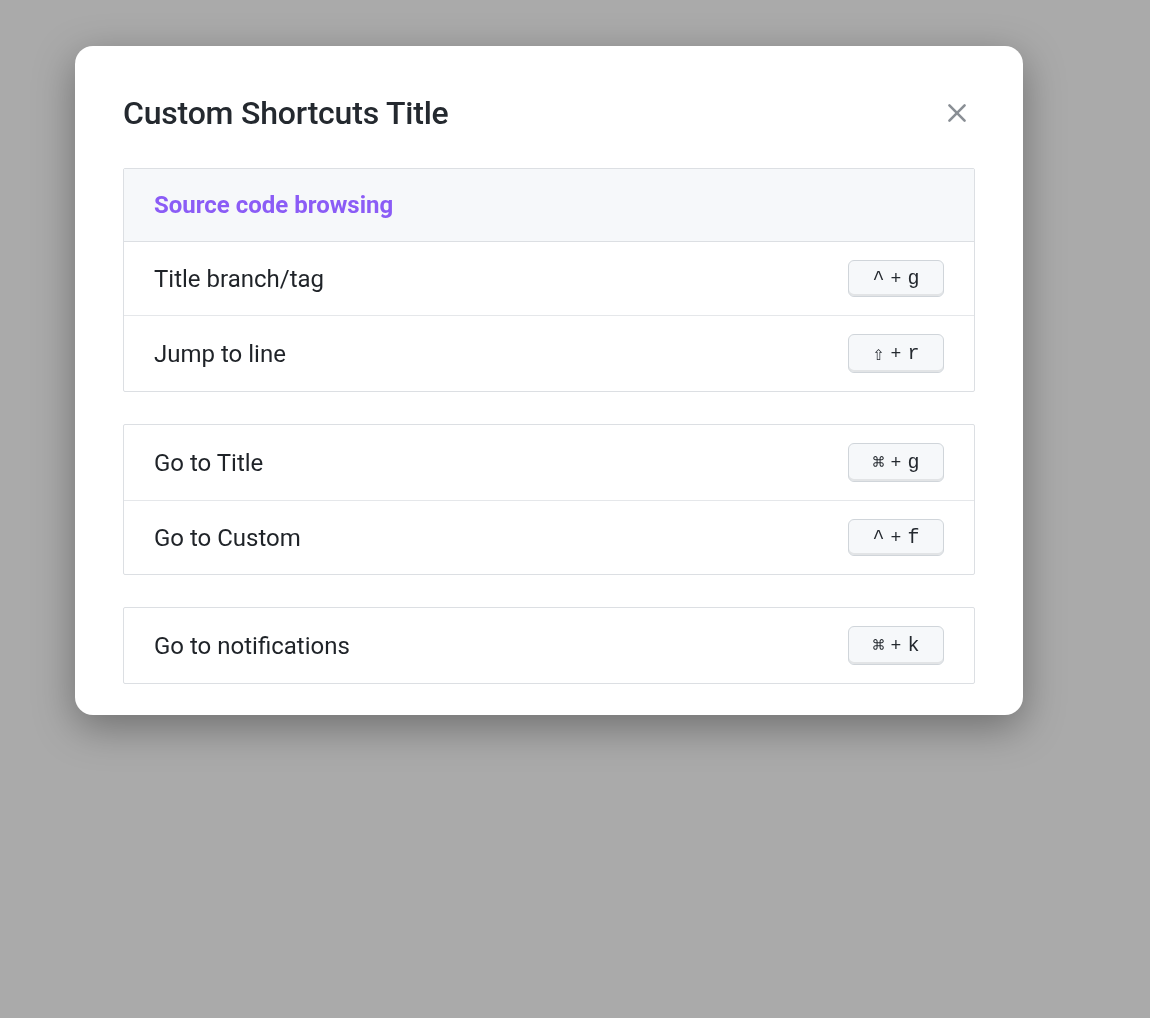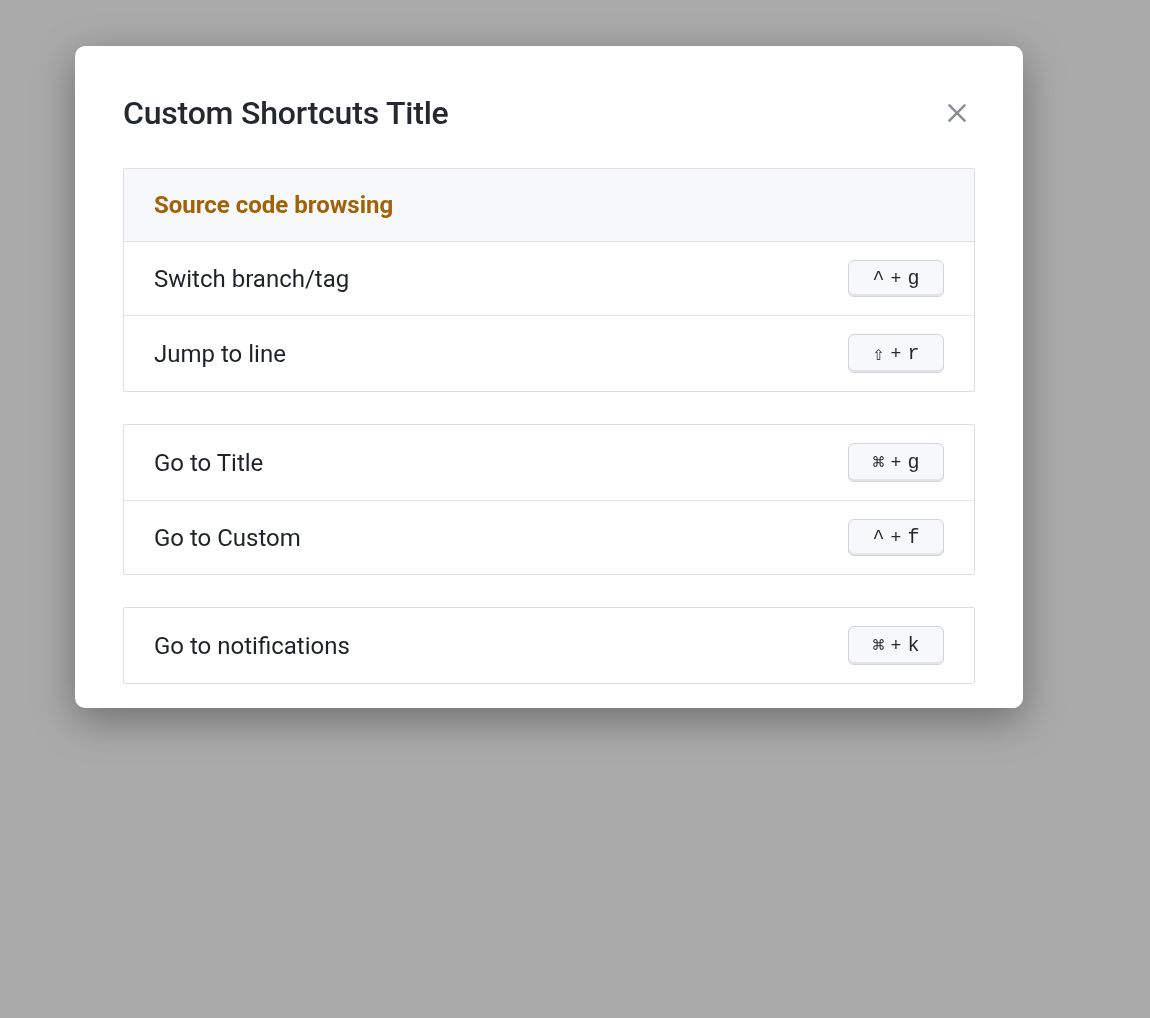--- a/index.html
+++ b/index.html
@@ -14,23 +14,23 @@
       height: 1018px;
       overflow: hidden;
       position: relative;
     }
     .modal {
       position: absolute;
       top: 46px;
       left: 75px;
       width: 948px;
       background: #ffffff;
-      border-radius: 10px;
+      border-radius: 18px;
       box-shadow: 0 12px 40px rgba(0,0,0,0.35);
-      padding: 48px 48px 24px 48px;
+      padding: 48px 48px 31px 48px;
     }
     .modal-header {
       display: flex;
       align-items: center;
       justify-content: space-between;
       margin-bottom: 36px;
     }
     .modal-title {
       font-size: 32px;
       font-weight: 500;
@@ -59,21 +59,21 @@
     }
     .group:last-child {
       margin-bottom: 0;
     }
     .group-header {
       background: #f6f8fa;
       border-bottom: 1px solid #dcdfe3;
       padding: 22px 30px;
       font-size: 24px;
       font-weight: 700;
-      color: #a16207;
+      color: #8b5cf6;
     }
     .row {
       display: flex;
       align-items: center;
       justify-content: space-between;
       padding: 18px 30px;
       border-bottom: 1px solid #e5e7ea;
     }
     .row:last-child {
       border-bottom: none;
@@ -115,21 +115,21 @@
       <svg viewBox="0 0 24 24" fill="none" stroke="currentColor" stroke-width="2.4" stroke-linecap="round">
         <line x1="5" y1="5" x2="19" y2="19"></line>
         <line x1="19" y1="5" x2="5" y2="19"></line>
       </svg>
     </button>
   </div>
 
   <div class="group">
     <div class="group-header">Source code browsing</div>
     <div class="row">
-      <div class="row-label">Switch branch/tag</div>
+      <div class="row-label">Title branch/tag</div>
       <div class="kbd">
         <span class="kbd-seg">^</span>
         <span class="kbd-plus">+</span>
         <span class="kbd-seg">g</span>
       </div>
     </div>
     <div class="row">
       <div class="row-label">Jump to line</div>
       <div class="kbd">
         <span class="kbd-seg">⇧</span>

